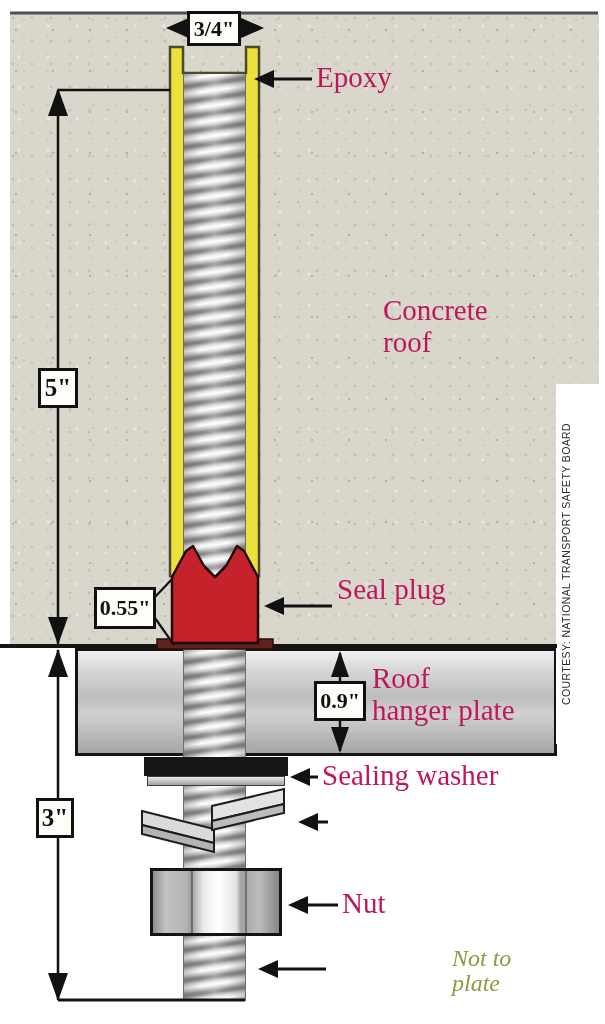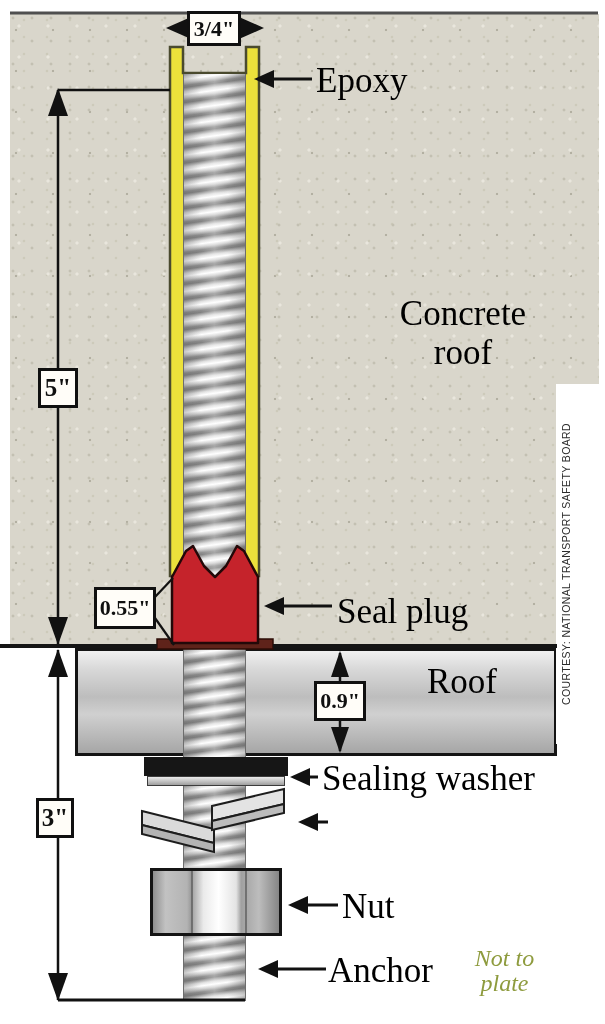--- a/index.html
+++ b/index.html
@@ -39,22 +39,22 @@
   .nut-facet{position:absolute;top:0;width:2px;height:62px;background:rgba(70,70,70,.55);}
   
   .shapes{position:absolute;left:0;top:0;z-index:5;pointer-events:none;}
   .lines{position:absolute;left:0;top:0;z-index:6;pointer-events:none;}
   .epoxy-svg{position:absolute;left:0;top:0;z-index:2;pointer-events:none;}
   
   .dim-box{position:absolute;background:#fffdf8;border:3px solid #101010;box-sizing:border-box;z-index:7;
     display:flex;align-items:center;justify-content:center;
     font-weight:bold;color:#101010;font-family:"Liberation Serif",serif;}
   
-  .lbl{position:absolute;font-size:35px;line-height:1.12;color:#000000;z-index:7;}
-  .center{text-align:center;}
+  .lbl{position:absolute;font-size:29px;line-height:1.12;color:#be185d;z-index:7;}
+  .center{}
   .nts{font-style:italic;font-size:24px;line-height:1.05;color:#8e9b3e;}
 </style>
 </head>
 <body>
 
 <div id="stage">
 
   <div class="concrete"></div>
 
   <svg class="epoxy-svg" width="605" height="1024" viewBox="0 0 605 1024">
@@ -143,25 +143,25 @@
   <div class="dim-box" style="left:38px;top:368px;width:40px;height:40px;font-size:25px;">5"</div>
   <div class="dim-box" style="left:94px;top:587px;width:62px;height:42px;font-size:22px;">0.55"</div>
   <div class="dim-box" style="left:314px;top:681px;width:52px;height:40px;font-size:22px;">0.9"</div>
   <div class="dim-box" style="left:36px;top:798px;width:38px;height:40px;font-size:25px;">3"</div>
 
   <div class="lbl" style="left:316px;top:61px;">Epoxy</div>
   <div class="lbl center" style="left:383px;top:294px;width:160px;">
     <span style="display:block;">Concrete</span>
     <span style="display:block;">roof</span>
   </div>
-  <div class="lbl" style="left:337px;top:592px;">Seal plug</div>
+  <div class="lbl" style="left:337px;top:573px;">Seal plug</div>
   <div class="lbl center" style="left:372px;top:662px;width:180px;">
     <span style="display:block;">Roof</span>
+    <span style="display:block;">hanger plate</span>
   </div>
   <div class="lbl" style="left:322px;top:759px;text-align:right;">Sealing washer</div>
   <div class="lbl" style="left:342px;top:887px;">Nut</div>
-  <div class="lbl" style="left:328px;top:951px;">Anchor</div>
   <div class="lbl nts center" style="left:452px;top:946px;width:105px;">
     <span style="display:block;">Not to</span>
     <span style="display:block;">plate</span>
   </div>
 
 </div>
 
 </body></html>

